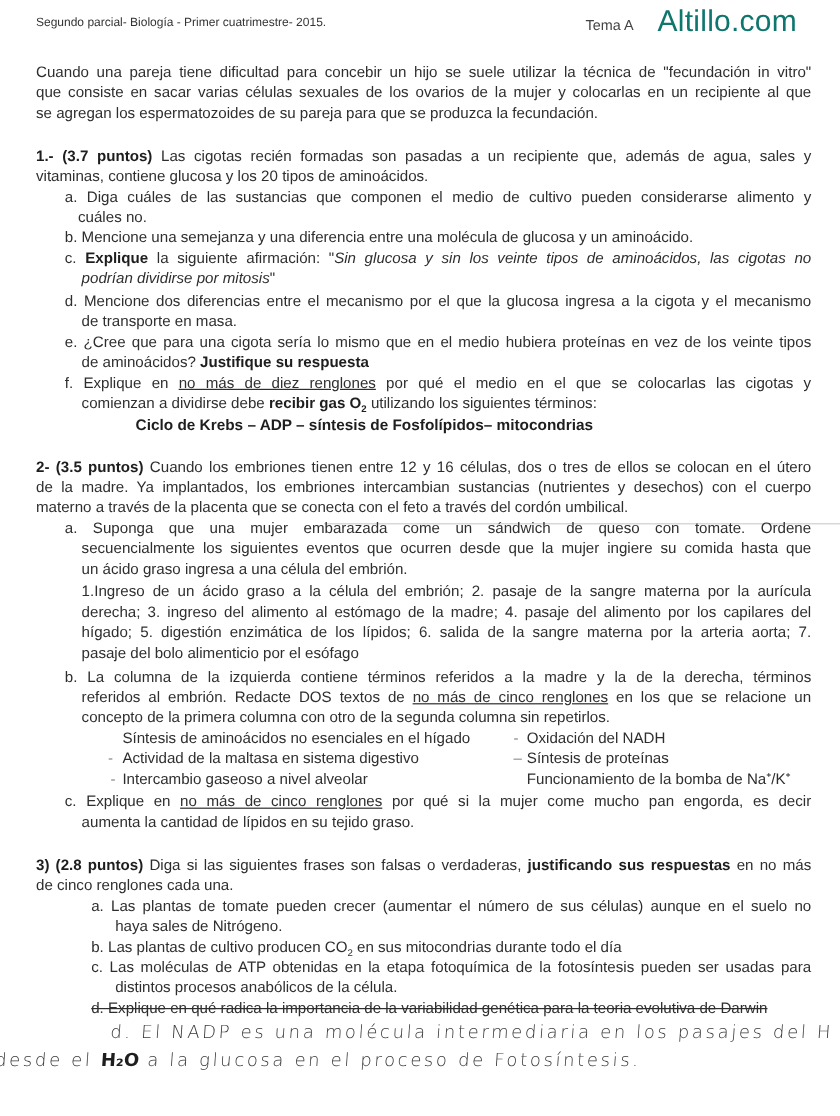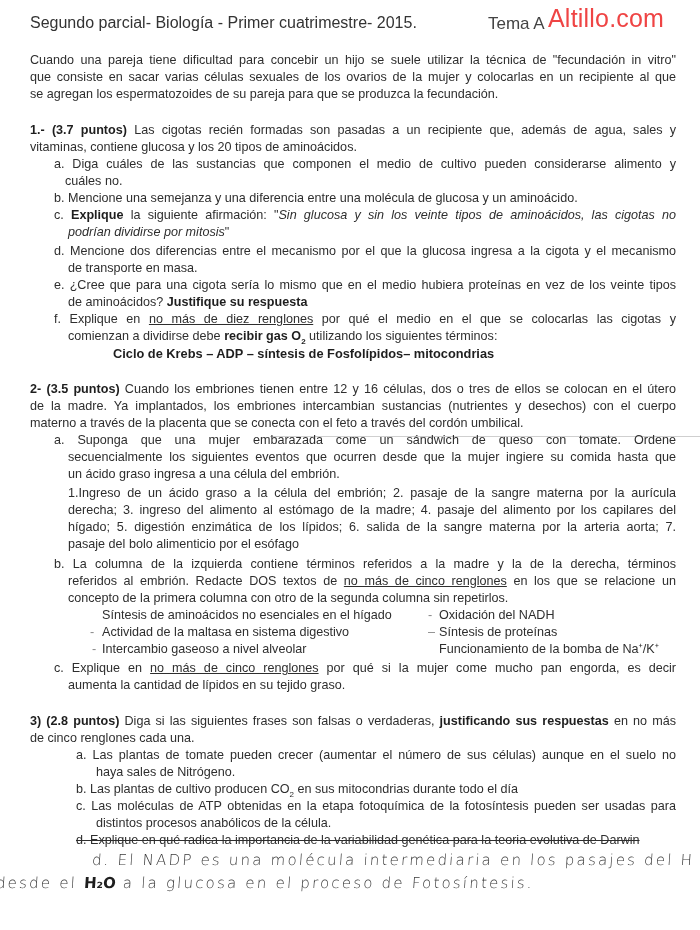--- a/index.html
+++ b/index.html
@@ -1,21 +1,21 @@
 <!DOCTYPE html>
 <html><head>
 <meta charset="utf-8">
 <style>
   html, body { margin: 0; padding: 0; background: #ffffff; }
   body { width: 700px; height: 930px; position: relative; overflow: hidden;
          font-family: "Liberation Sans", sans-serif; color: #2a2a2a; font-size: 12.6px; }
   .abs { position: absolute; white-space: nowrap; }
-  .header-left { left: 30px; top: 14px; font-size: 16px; color: #333; }
-  .header-tema { left: 488px; top: 14px; font-size: 17px; color: #444; }
-  .brand { left: 548px; top: 4px; font-size: 25px; color: #ef4444; letter-spacing: 0.2px; }
+  .header-left { left: 30px; top: 14px; font-size: 10px; color: #333; }
+  .header-tema { left: 488px; top: 14px; font-size: 12px; color: #444; }
+  .brand { left: 548px; top: 4px; font-size: 25px; color: #0f766e; letter-spacing: 0.2px; }
   .line { position: absolute; white-space: nowrap; font-size: 12.6px; line-height: 17px; color: #2e2e2e; }
   .j { text-align: justify; text-align-last: justify; white-space: normal; }
   b { font-weight: bold; color: #1e1e1e; }
   i { font-style: italic; }
   u { }
   .strike { text-decoration: line-through; text-decoration-thickness: 1px; }
   .terms { font-weight: bold; color: #1e1e1e; font-size: 12.8px; }
   .hw { position: absolute; white-space: nowrap; font-family: "DejaVu Sans", sans-serif;
         font-weight: 200; color: #3a3a3a; font-size: 15px; letter-spacing: 2.2px; transform: skewX(-4deg); }
   .hw b { font-weight: bold; letter-spacing: 0; }

